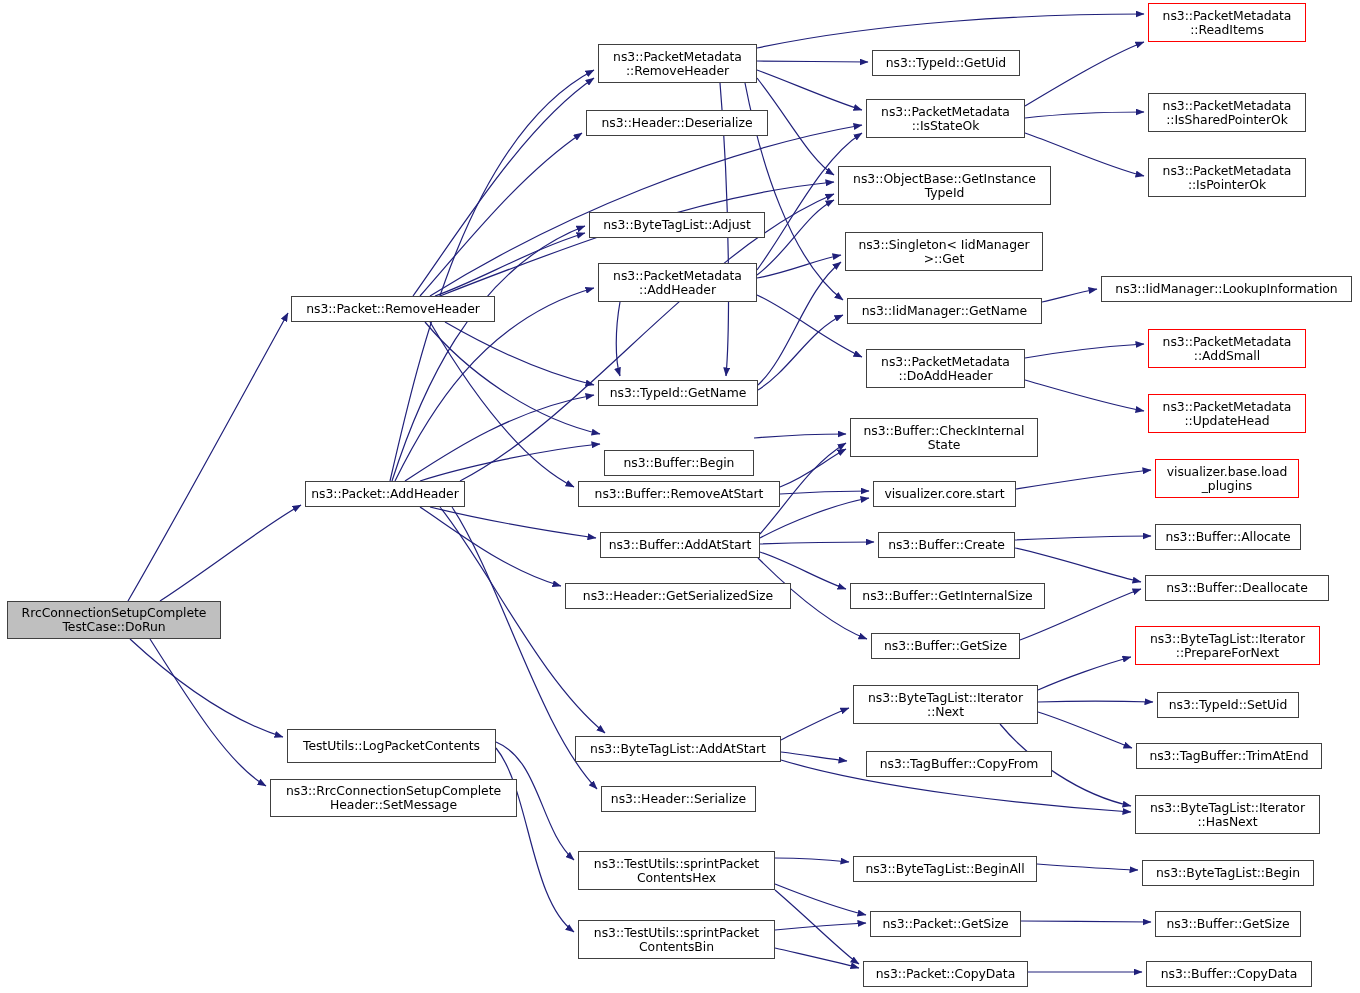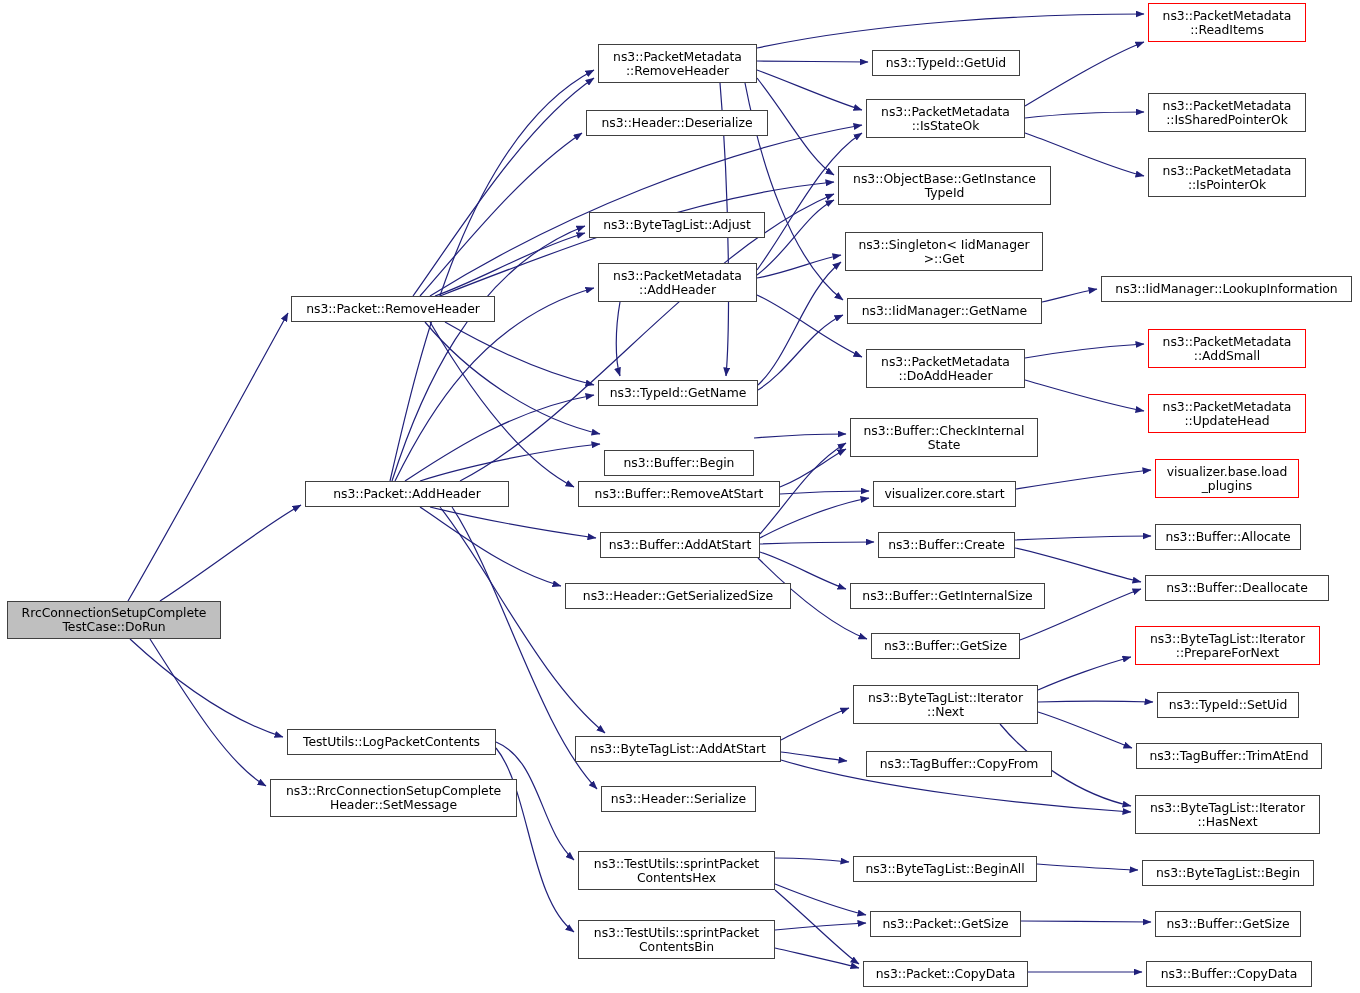--- a/index.html
+++ b/index.html
@@ -133,22 +133,22 @@
         <path d="M 1021,921 C 1060,921 1120,922 1151,922" fill="none" stroke="#20207a" stroke-width="1.2" marker-end="url(#arrowhead)"></path>
         <path d="M 1028,972 C 1060,972 1110,972 1142,972" fill="none" stroke="#20207a" stroke-width="1.2" marker-end="url(#arrowhead)"></path>
         <path d="M 496,742 C 540,760 540,830 574,860" fill="none" stroke="#20207a" stroke-width="1.2" marker-end="url(#arrowhead)"></path>
         <path d="M 496,748 C 530,790 530,900 574,932" fill="none" stroke="#20207a" stroke-width="1.2" marker-end="url(#arrowhead)"></path>
       </g>
   </svg>
   <div id="nodes-group">
       <div class="node root" style="left: 7px; top: 601px; width: 214px; height: 38px;"><span class="node-label">RrcConnectionSetupComplete
 TestCase::DoRun</span></div>
       <div class="node" style="left: 291px; top: 296px; width: 204px; height: 26px;"><span class="node-label">ns3::Packet::RemoveHeader</span></div>
-      <div class="node" style="left: 305px; top: 481px; width: 204px; height: 26px;"><span class="node-label">ns3::Packet::AddHeader</span></div>
-      <div class="node" style="left: 287px; top: 729px; width: 209px; height: 26px;"><span class="node-label">TestUtils::LogPacketContents</span></div>
+      <div class="node" style="left: 305px; top: 481px; width: 160px; height: 26px;"><span class="node-label">ns3::Packet::AddHeader</span></div>
+      <div class="node" style="left: 287px; top: 729px; width: 209px; height: 34px;"><span class="node-label">TestUtils::LogPacketContents</span></div>
       <div class="node" style="left: 270px; top: 779px; width: 247px; height: 38px;"><span class="node-label">ns3::RrcConnectionSetupComplete
 Header::SetMessage</span></div>
       <div class="node" style="left: 598px; top: 44px; width: 159px; height: 39px;"><span class="node-label">ns3::PacketMetadata
 ::RemoveHeader</span></div>
       <div class="node" style="left: 586px; top: 110px; width: 182px; height: 26px;"><span class="node-label">ns3::Header::Deserialize</span></div>
       <div class="node" style="left: 589px; top: 212px; width: 176px; height: 26px;"><span class="node-label">ns3::ByteTagList::Adjust</span></div>
       <div class="node" style="left: 598px; top: 263px; width: 159px; height: 39px;"><span class="node-label">ns3::PacketMetadata
 ::AddHeader</span></div>
       <div class="node" style="left: 598px; top: 380px; width: 160px; height: 26px;"><span class="node-label">ns3::TypeId::GetName</span></div>
       <div class="node" style="left: 604px; top: 430px; width: 150px; height: 26px; margin-top: 20px;"><span class="node-label">ns3::Buffer::Begin</span></div>

